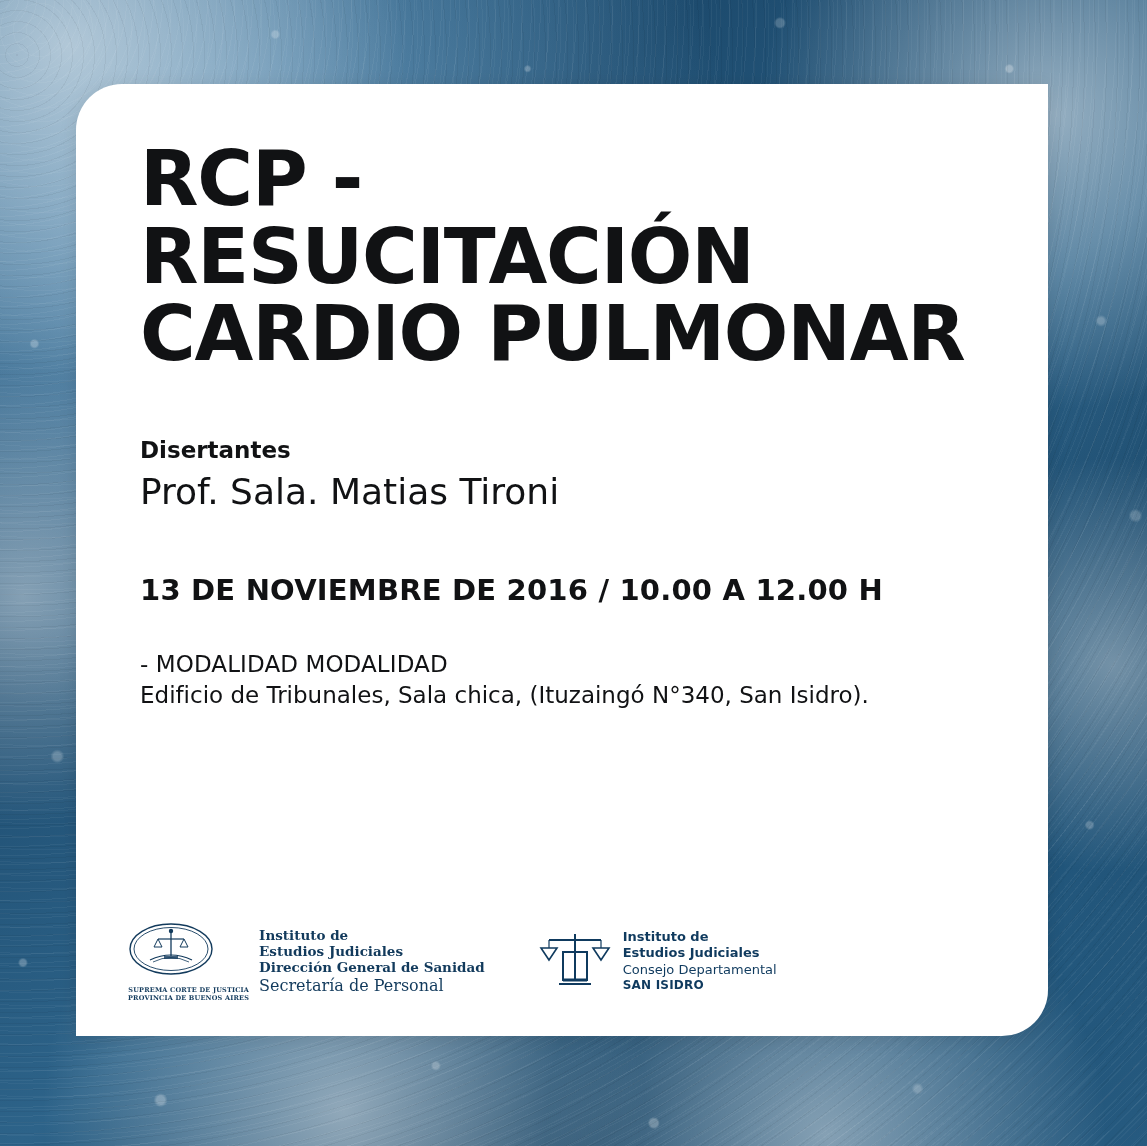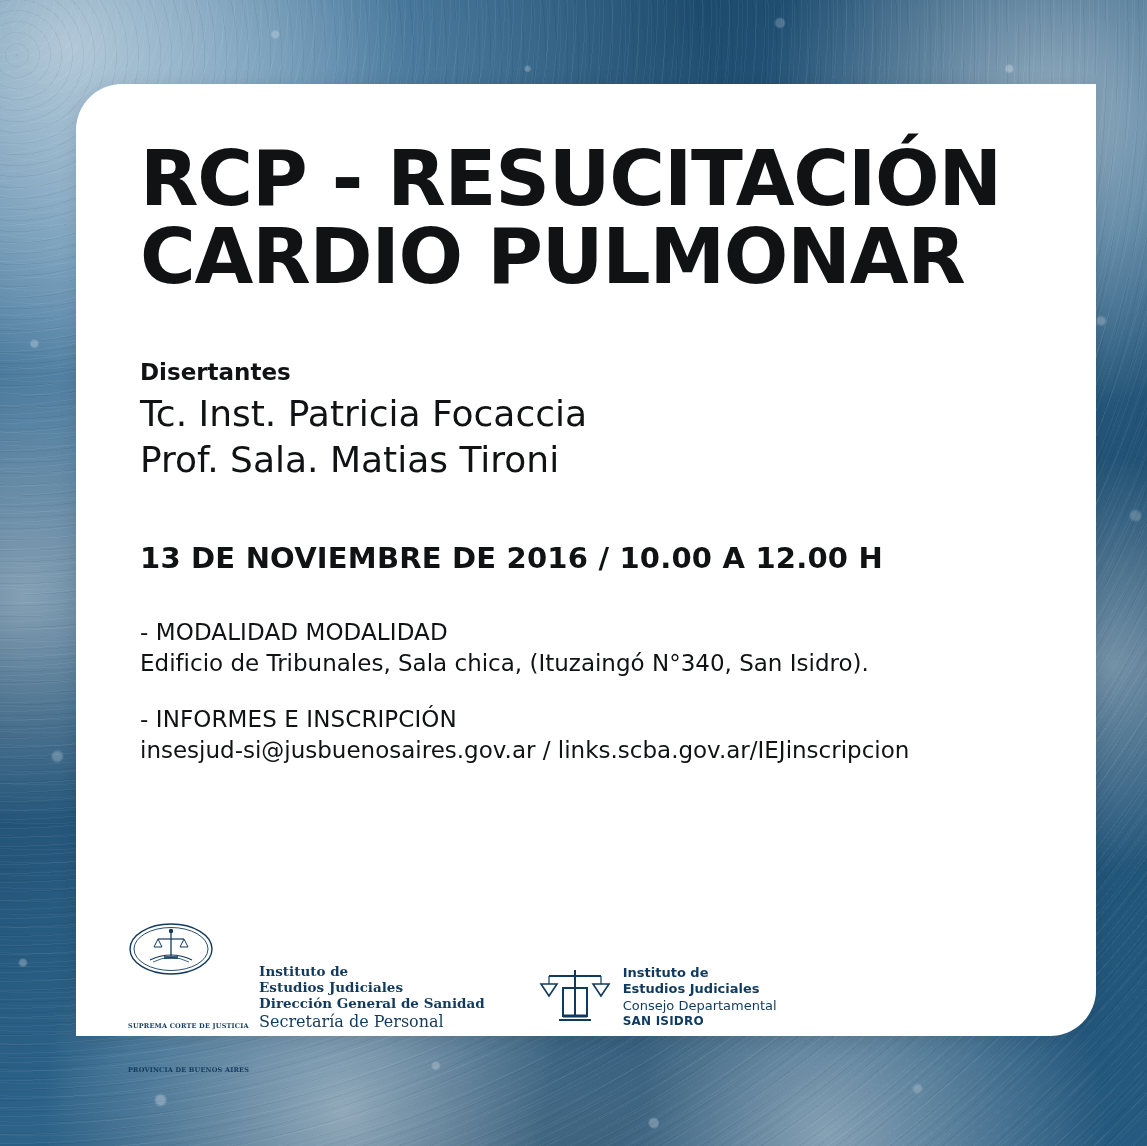--- a/index.html
+++ b/index.html
@@ -70,21 +70,20 @@
   .card {
     position: absolute;
     left: 76px;
     top: 84px;
     width: 972px;
     height: 952px;
     background: #ffffff;
     border-radius: 46px 0 46px 0;
     box-shadow: 0 2px 18px rgba(0,0,0,0.10);
     z-index: 3;
-    padding-left: 48px;
   }
 
   .card-inner {
     position: absolute;
     left: 64px;
     right: 50px;
     top: 56px;
   }
 
   
@@ -204,52 +203,46 @@
     font-size: 12px;
     font-weight: 700;
     letter-spacing: .2px;
   }
   .logo-caption-tiny {
     font-family: "DejaVu Serif", serif;
     font-size: 6.5px;
     font-weight: 700;
     color: #123a5c;
     letter-spacing: .2px;
-    text-align: left;
-    margin-top: 36px;
+    text-align: right;
   }
 </style>
 </head>
 <body>
 
 <div class="poster">
 
   <div class="card">
     <div class="card-inner">
 
       <h1 class="title">RCP - RESUCITACIÓN
 CARDIO PULMONAR</h1>
 
       <div class="speakers">
         <div class="speakers-label">Disertantes</div>
-        <div class="speaker">Tc. Inst. Patricia Focaccia</div>
         <div class="speaker">Prof. Sala. Matias Tironi</div>
       </div>
 
       <div class="date-line">13 DE NOVIEMBRE DE 2016 / 10.00 A 12.00 H</div>
 
       <div class="info-block">
         <div class="info-heading">- MODALIDAD MODALIDAD</div>
         <div class="info-detail">Edificio de Tribunales, Sala chica, (Ituzaingó N°340, San Isidro).</div>
       </div>
 
-      <div class="info-block second">
-        <div class="info-heading">- INFORMES E INSCRIPCIÓN</div>
-        <div class="info-detail">insesjud-si@jusbuenosaires.gov.ar / links.scba.gov.ar/IEJinscripcion</div>
-      </div>
 
     </div>
   </div>
 
   <div class="logos">
 
     <div class="logo">
       <div class="logo-mark">
         <svg width="86" height="62" viewBox="0 0 86 62" aria-hidden="true">
           <ellipse cx="43" cy="29" rx="41" ry="25" fill="none" stroke="#123a5c" stroke-width="1.4"></ellipse>

